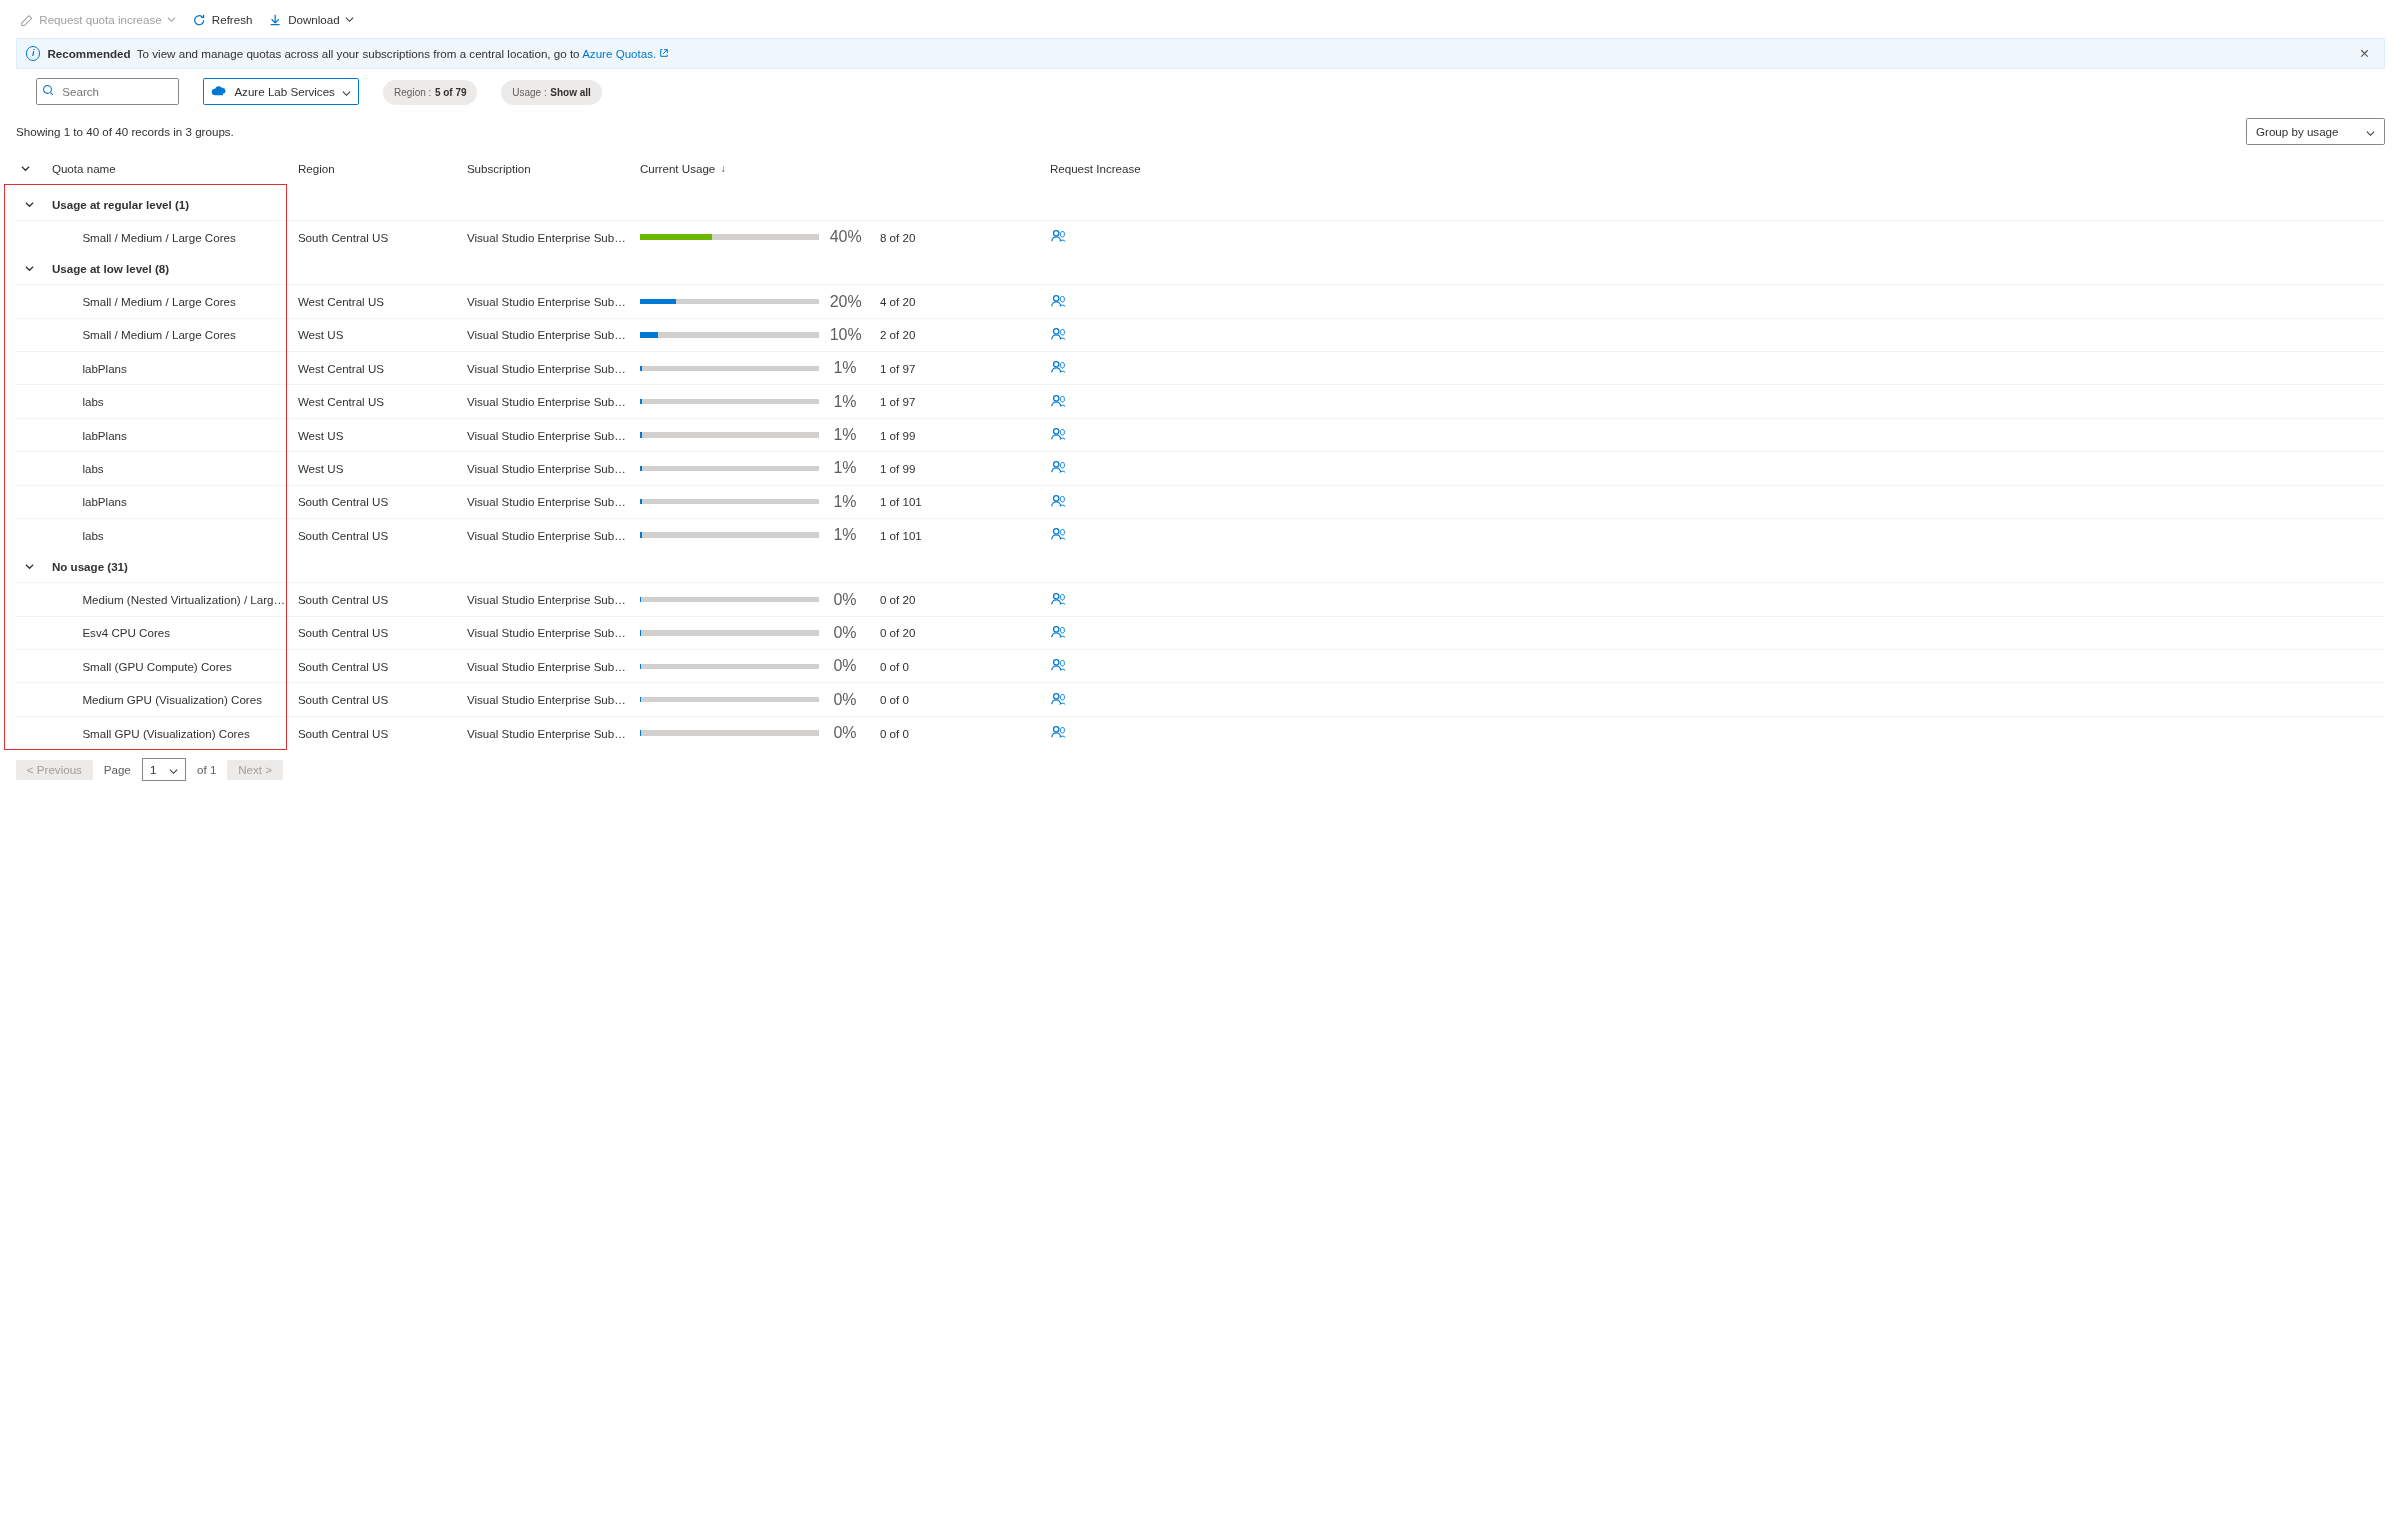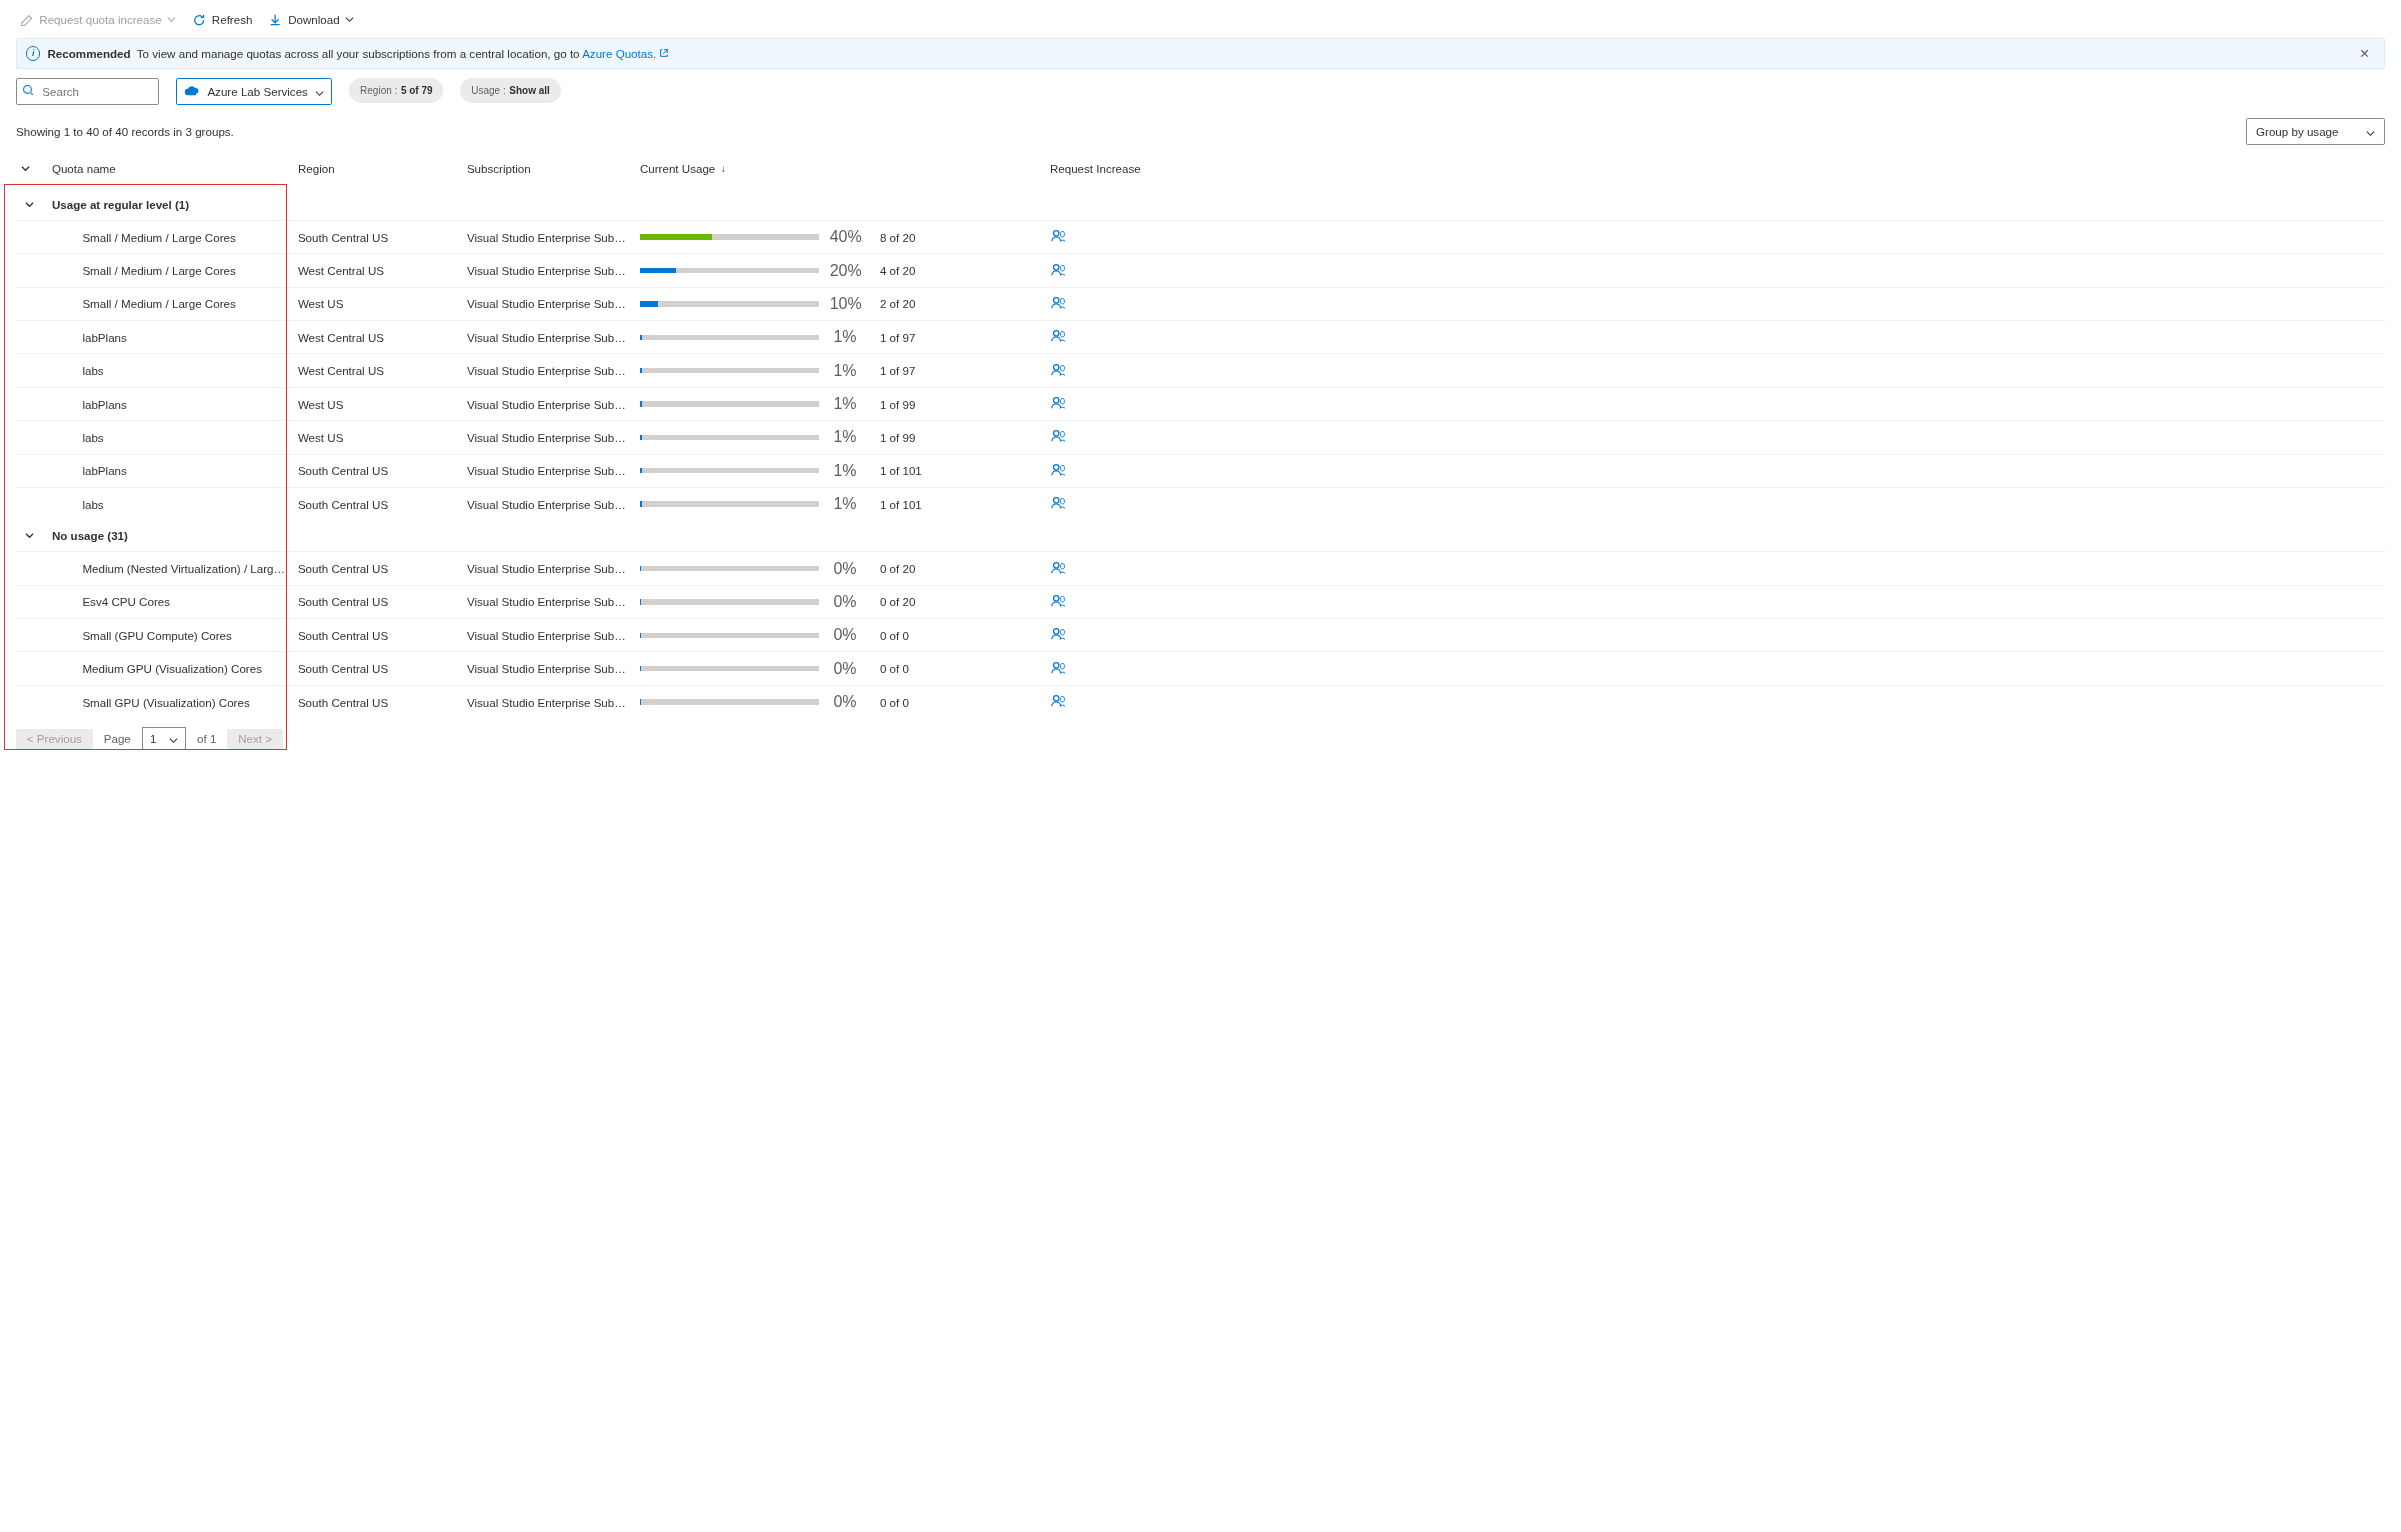--- a/index.html
+++ b/index.html
@@ -45,21 +45,21 @@
   .info-banner .info-icon {
     width:14.3px; height:14.3px;
     border:0.9px solid #0078d4; border-radius:50%;
     display:inline-flex; align-items:center; justify-content:center;
     color:#0078d4; font-style: italic; font-weight:600; font-size:9px;
     flex-shrink:0;
   }
   .info-banner a { color:#0078d4; text-decoration:none; }
   .info-banner .close { margin-left:auto; cursor:pointer; color:#605e5c; font-size:12.5px; padding:0 5.4px;}
   .filters-row {
-    display:flex; align-items:flex-start; gap:17px; margin-bottom:12.5px;
+    display:flex; align-items:flex-end; gap:24px; margin-bottom:12.5px;margin-left:20px;
   }
   .searchbox {
     display:flex; align-items:center;
     border:0.9px solid #8a8886; border-radius:1.8px;
     height:27px; width:143px; padding:0 5.4px; gap:5.4px;
   }
   .searchbox input {
     border:none; outline:none; width:100%; font-size:11.6px; color:#605e5c;
   }
   .provider-dd {
@@ -293,20 +293,28 @@
           </div>
           <div class="col-count">8 of 20</div>
           <div class="col-req"><span class="req-icon">
               <svg viewBox="0 0 18 18" width="16" height="16" fill="none" stroke="#0078d4" stroke-width="1.4">
                 <circle cx="7" cy="6" r="3"></circle>
                 <path d="M2 15 a5 5 0 0 1 10 0"></path>
                 <path d="M12 7 a2.2 2.2 0 1 0 4 0 a2.2 2.2 0 1 0 -4 0 M11 15 a4 4 0 0 1 6 0" stroke-width="1.1"></path>
               </svg>
             </span></div>
         </div>
+        <div class="group-row">
+          <div class="chev-cell">
+            <svg viewBox="0 0 10 10" width="9" height="9" fill="none" stroke="#323130" stroke-width="1.4">
+              <path d="M1 3 L5 7 L9 3"></path>
+            </svg>
+          </div>
+          <div>Usage at low level (8)</div>
+        </div>
         <div class="row">
           <div class="col-expand"></div>
           <div class="col-name name-cell trunc">Small / Medium / Large Cores</div>
           <div class="col-region trunc">West Central US</div>
           <div class="col-sub trunc">Visual Studio Enterprise Subscri…</div>
           <div class="col-usage">
             <div class="bar-wrap">
               <div class="bar">
                 <div class="bar-fill " style="width:36px"></div>
               </div>

